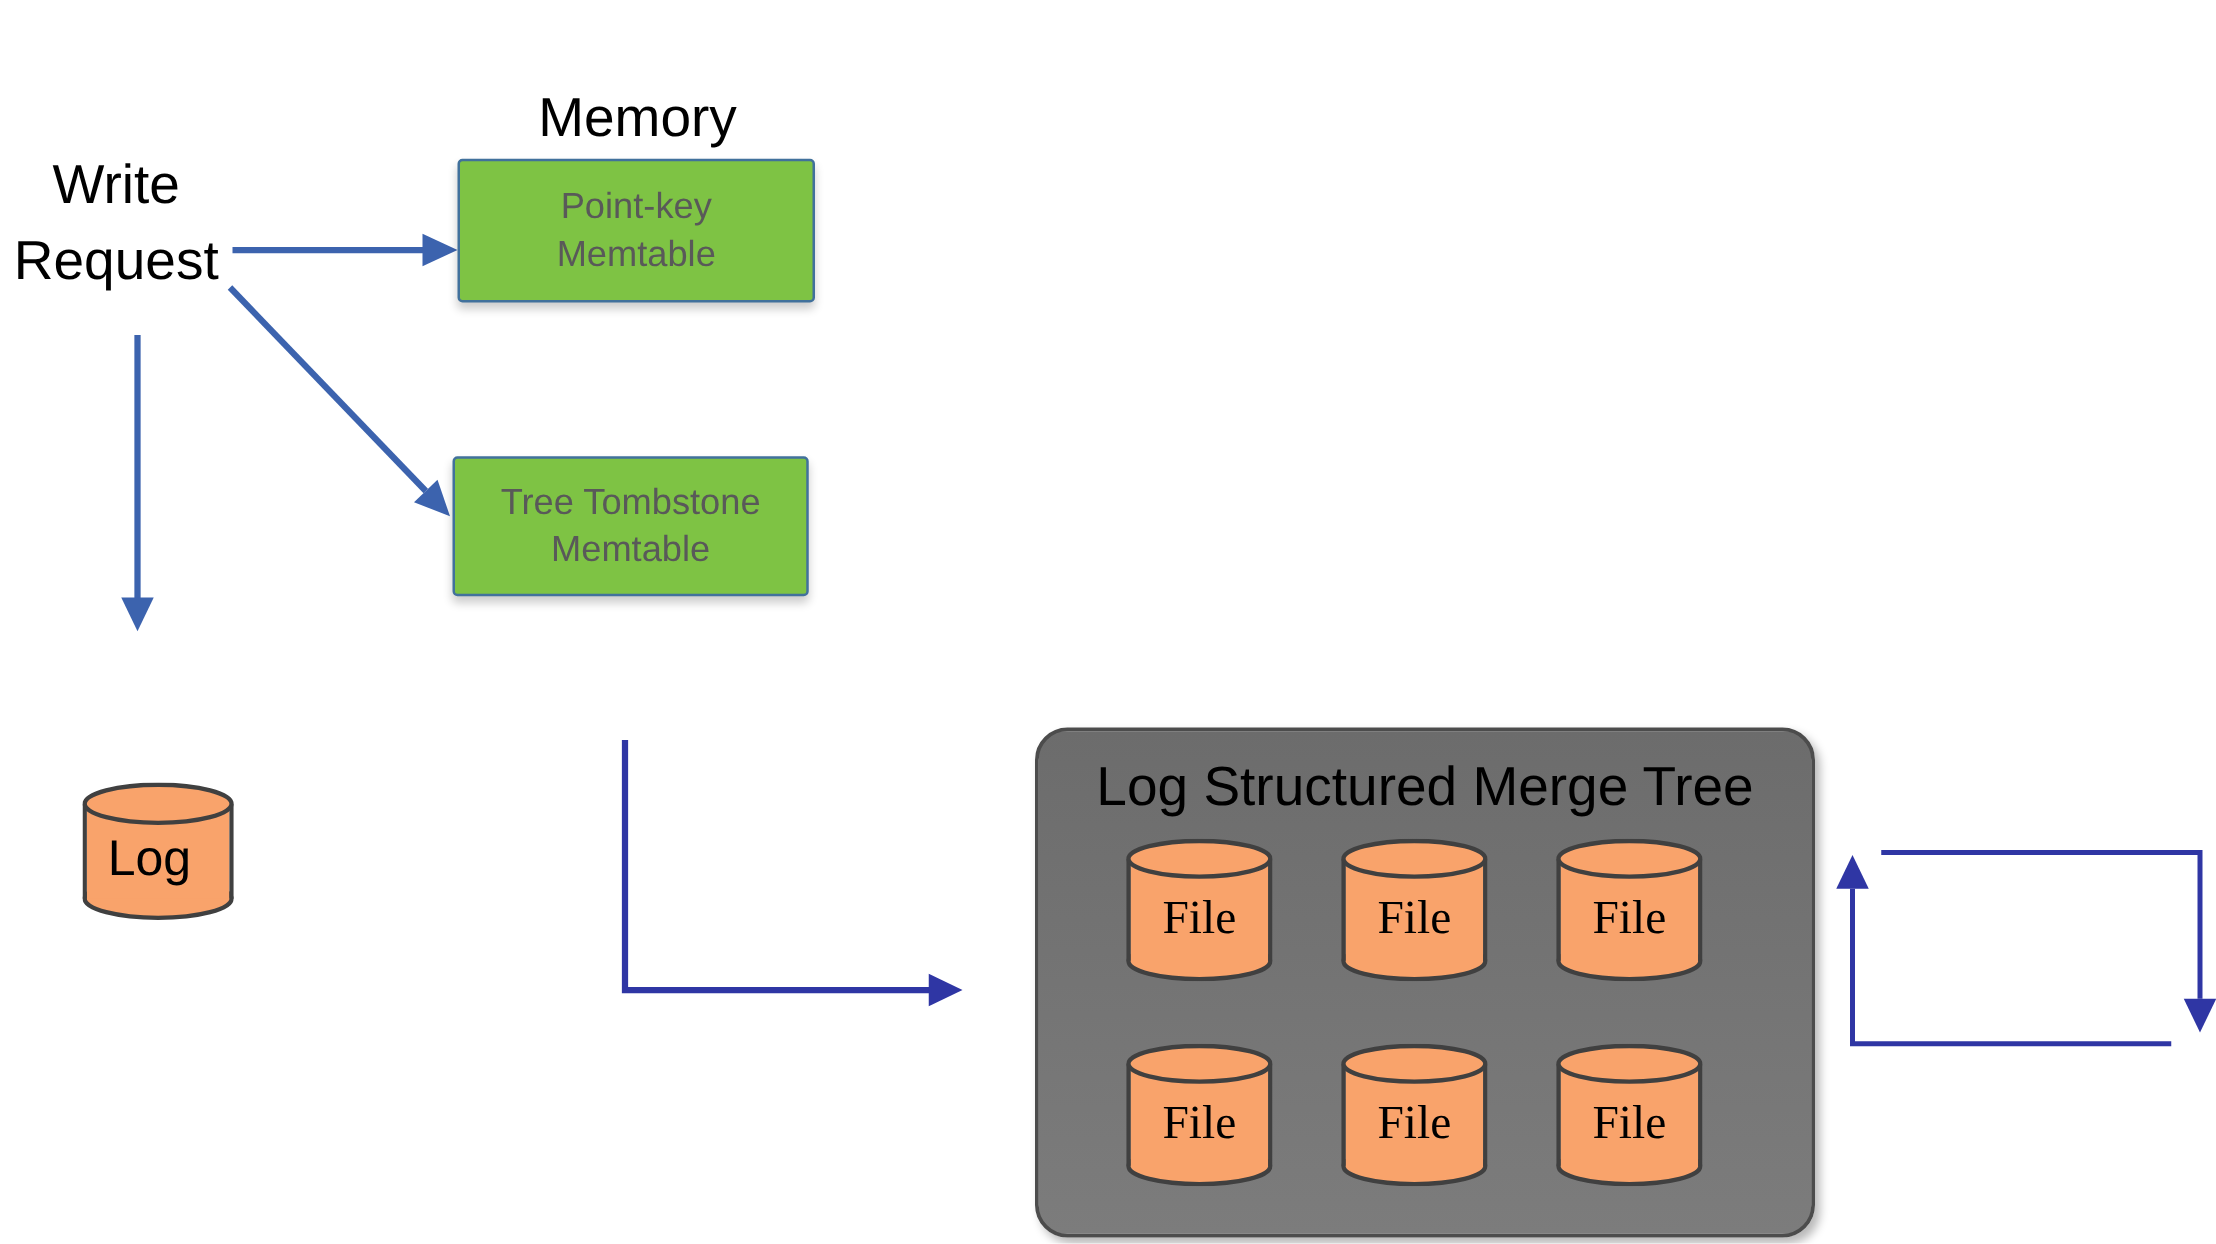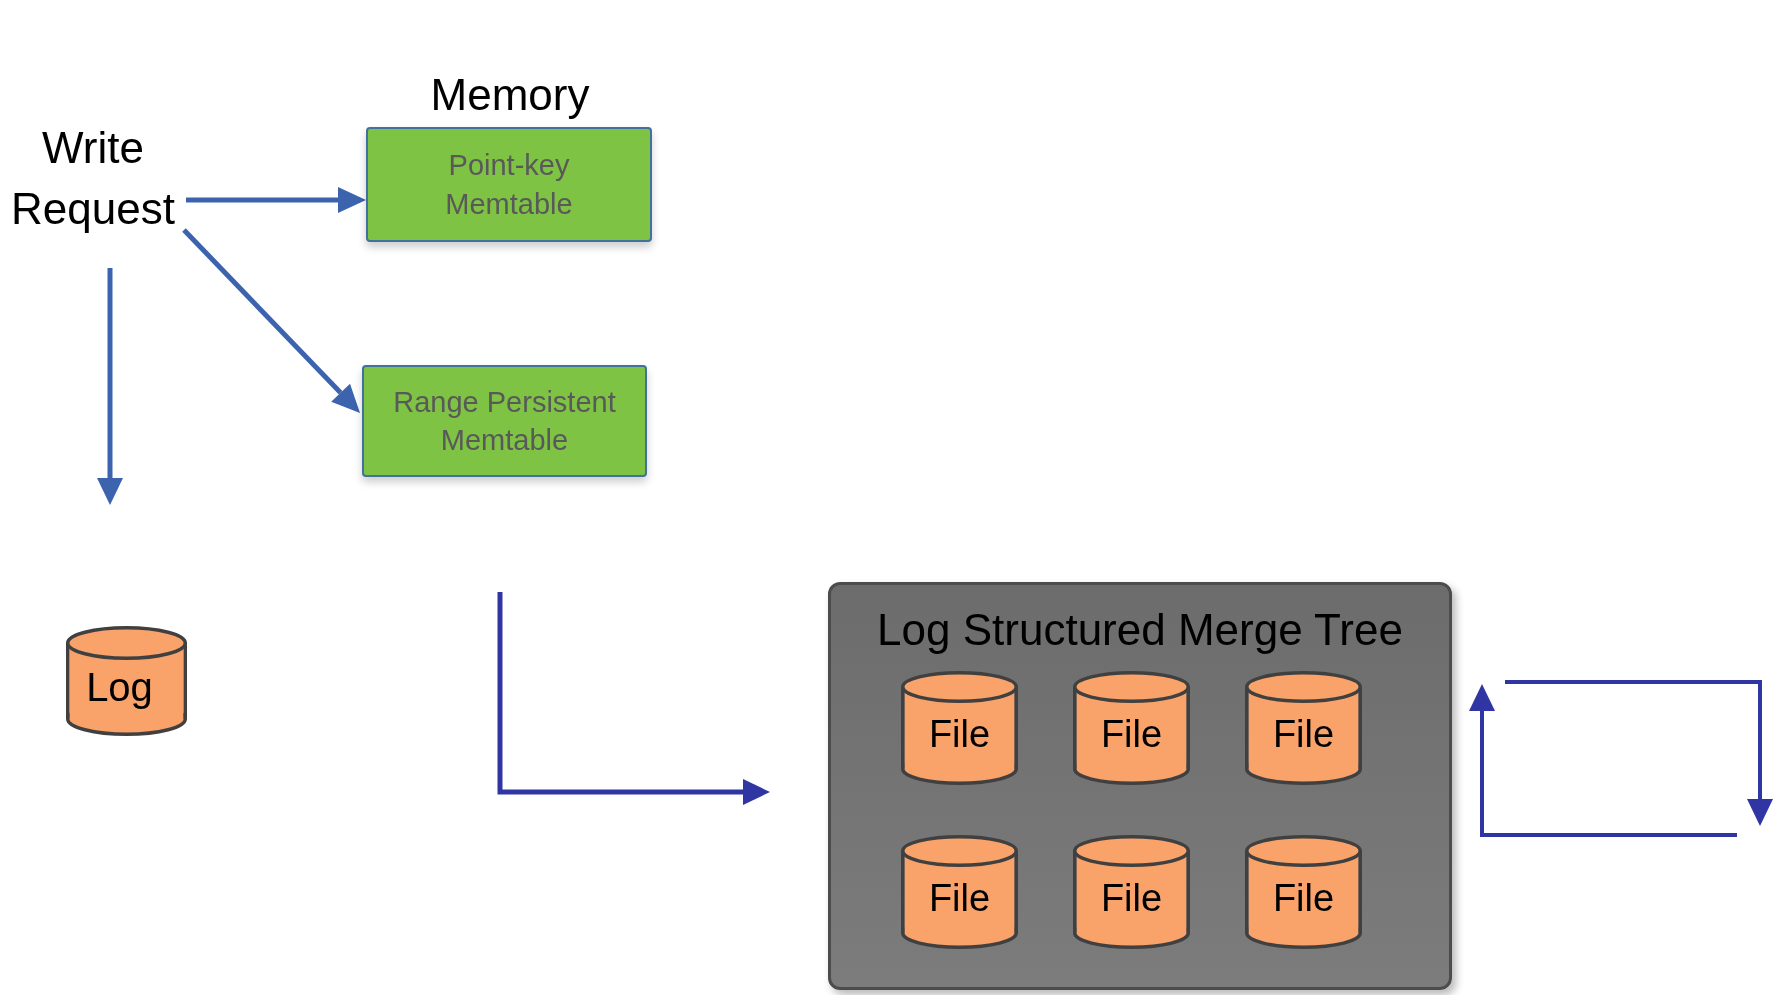--- a/index.html
+++ b/index.html
@@ -25,28 +25,28 @@
   }
   .memtable-pointkey{left:366px;top:127px;width:282px;height:111px;}
   .memtable-range{left:362px;top:365px;width:281px;height:108px;}
   .memtable-text{
     white-space:pre-line;text-align:center;font-size:29px;line-height:1.32;
     color:var(--memtable-text);
   }
   .lsm-box{
     position:absolute;left:828px;top:582px;width:618px;height:402px;
     background:linear-gradient(180deg,#6c6c6c,#7c7c7c);
-    border:3px solid var(--lsm-border);border-radius:12px;
+    border:3px solid var(--lsm-border);border-radius:26px;
     box-shadow:4px 5px 8px rgba(0,0,0,0.28);
   }
   .lsm-title{
     position:absolute;left:0;top:20px;width:100%;text-align:center;
     font-size:44px;color:#000;
   }
-  .cyl-row{position:absolute;left:70px;display:flex;gap:55px;}
+  .cyl-row{position:absolute;left:70px;display:flex;gap:55px;font-family:Liberation Serif, serif;}
   .cyl-row-1{top:86px;}
   .cyl-row-2{top:250px;}
   .cyl{position:relative;}
   .cyl svg{position:absolute;left:0;top:0;}
   .cyl-label{
     position:absolute;left:0;top:0;width:100%;height:100%;
     display:flex;align-items:center;justify-content:center;
     padding-top:12px;box-sizing:border-box;
     font-size:38px;color:#000;
   }
@@ -95,21 +95,21 @@
 
   <div class="label label-write">Write
 Request</div>
 
   <div class="memtable memtable-pointkey">
     <span class="memtable-text">Point-key
 Memtable</span>
   </div>
 
   <div class="memtable memtable-range">
-    <span class="memtable-text">Range Persistent
+    <span class="memtable-text">Tree Tombstone
 Memtable</span>
   </div>
 
 
   <div class="log-cyl-holder" id="log-cyl-holder">
       <div class="cyl" style="width: 107px; height: 110px;">
         <svg width="121" height="110" viewBox="0 0 121 110">
           <ellipse cx="60.5" cy="93" rx="58.75" ry="15.25" fill="#f9a36b" stroke="#404040" stroke-width="3.5"></ellipse>
           <rect x="3.5" y="17" width="114" height="76" fill="#f9a36b"></rect>
           <line x1="1.75" y1="17" x2="1.75" y2="93" stroke="#404040" stroke-width="3.5"></line>

